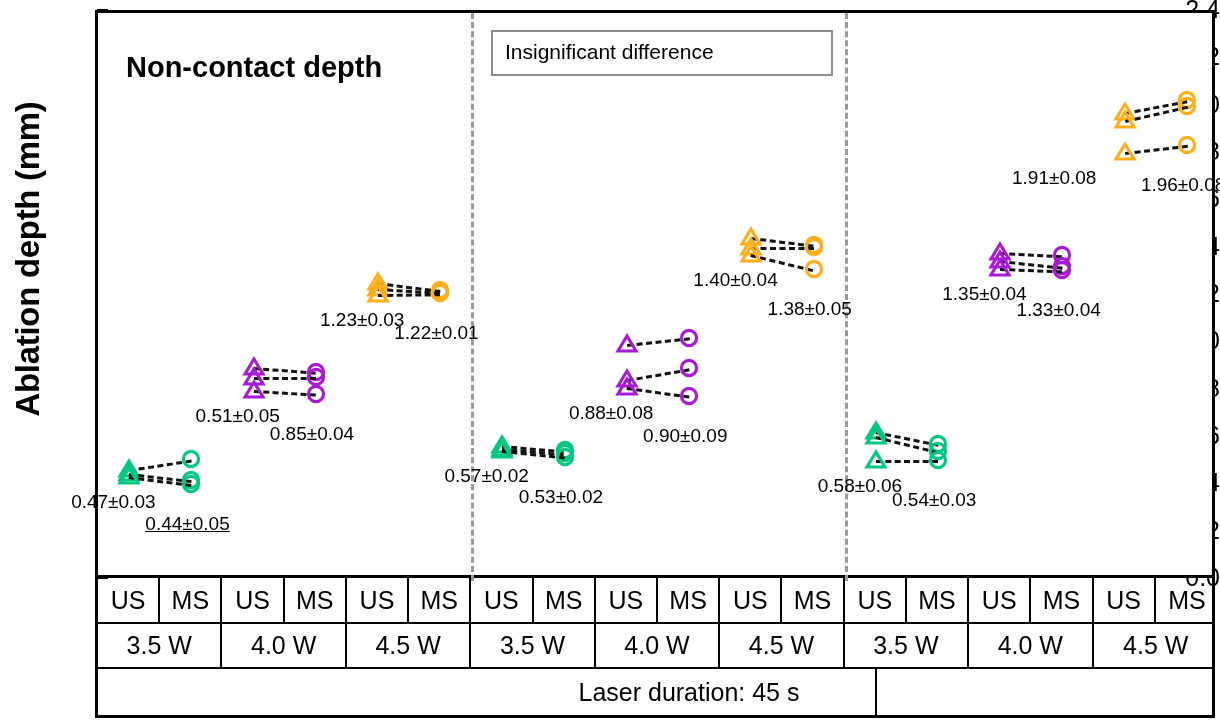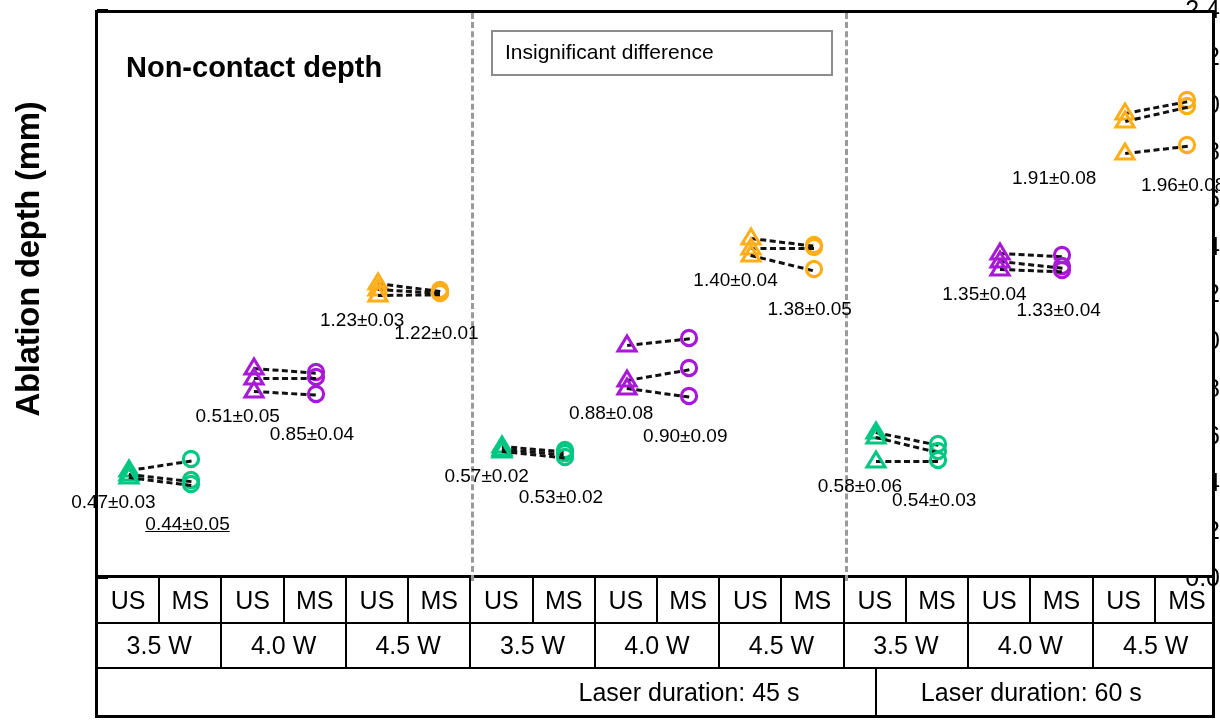--- a/index.html
+++ b/index.html
@@ -445,17 +445,16 @@
         <div class="tcell" style="left: 248.889px; width: 124.444px;">4.5 W</div>
         <div class="tcell" style="left: 373.333px; width: 124.444px;">3.5 W</div>
         <div class="tcell" style="left: 497.778px; width: 124.444px;">4.0 W</div>
         <div class="tcell" style="left: 622.222px; width: 124.444px;">4.5 W</div>
         <div class="tcell" style="left: 746.667px; width: 124.444px;">3.5 W</div>
         <div class="tcell" style="left: 871.111px; width: 124.444px;">4.0 W</div>
         <div class="tcell last" style="left: 995.556px; width: 124.444px;">4.5 W</div>
       </div>
     <div class="trow" id="row-duration" style="height: 47px;">
         <div class="tcell" style="left: 373.333px; width: 373.333px; margin-left: 32px;">Laser duration: 45 s</div>
-        <div class="tcell last" style="left: 746.667px; width: 373.333px;">Laser duration: 60 s</div>
       </div>
   </div>
 
 </div>
 
 </body></html>

